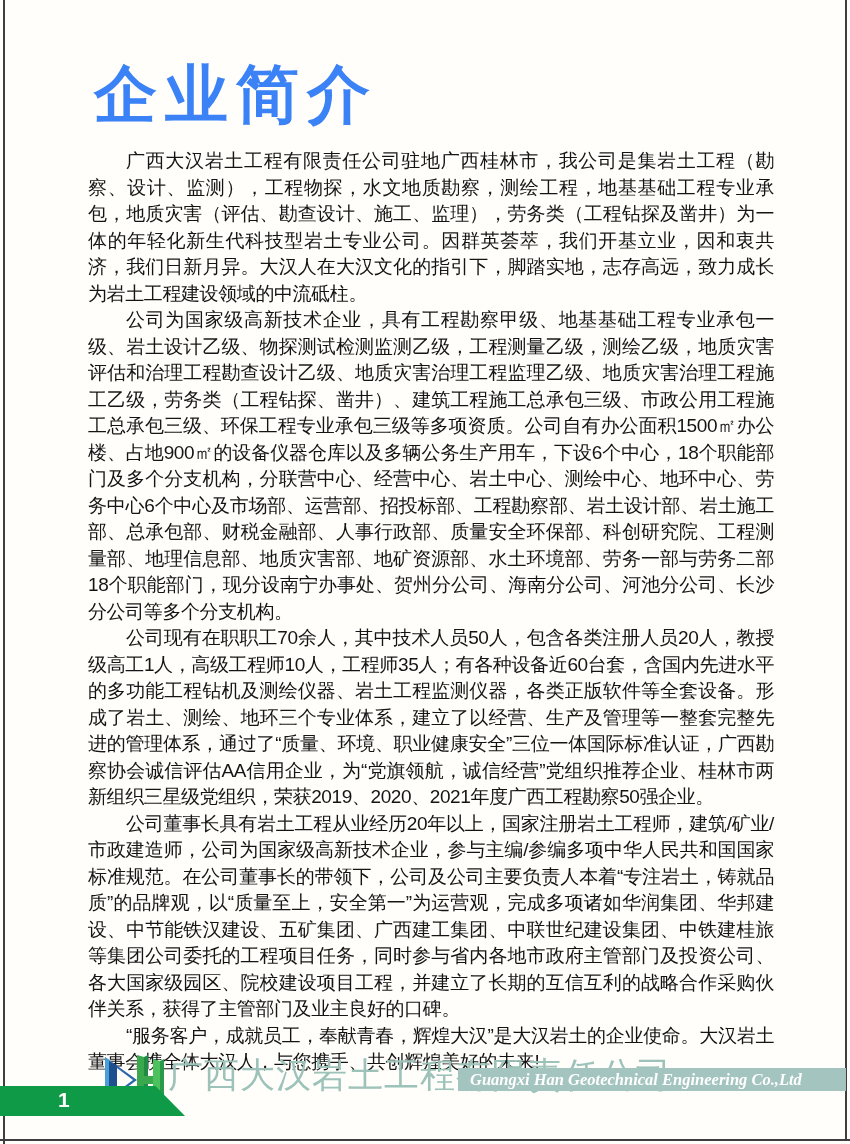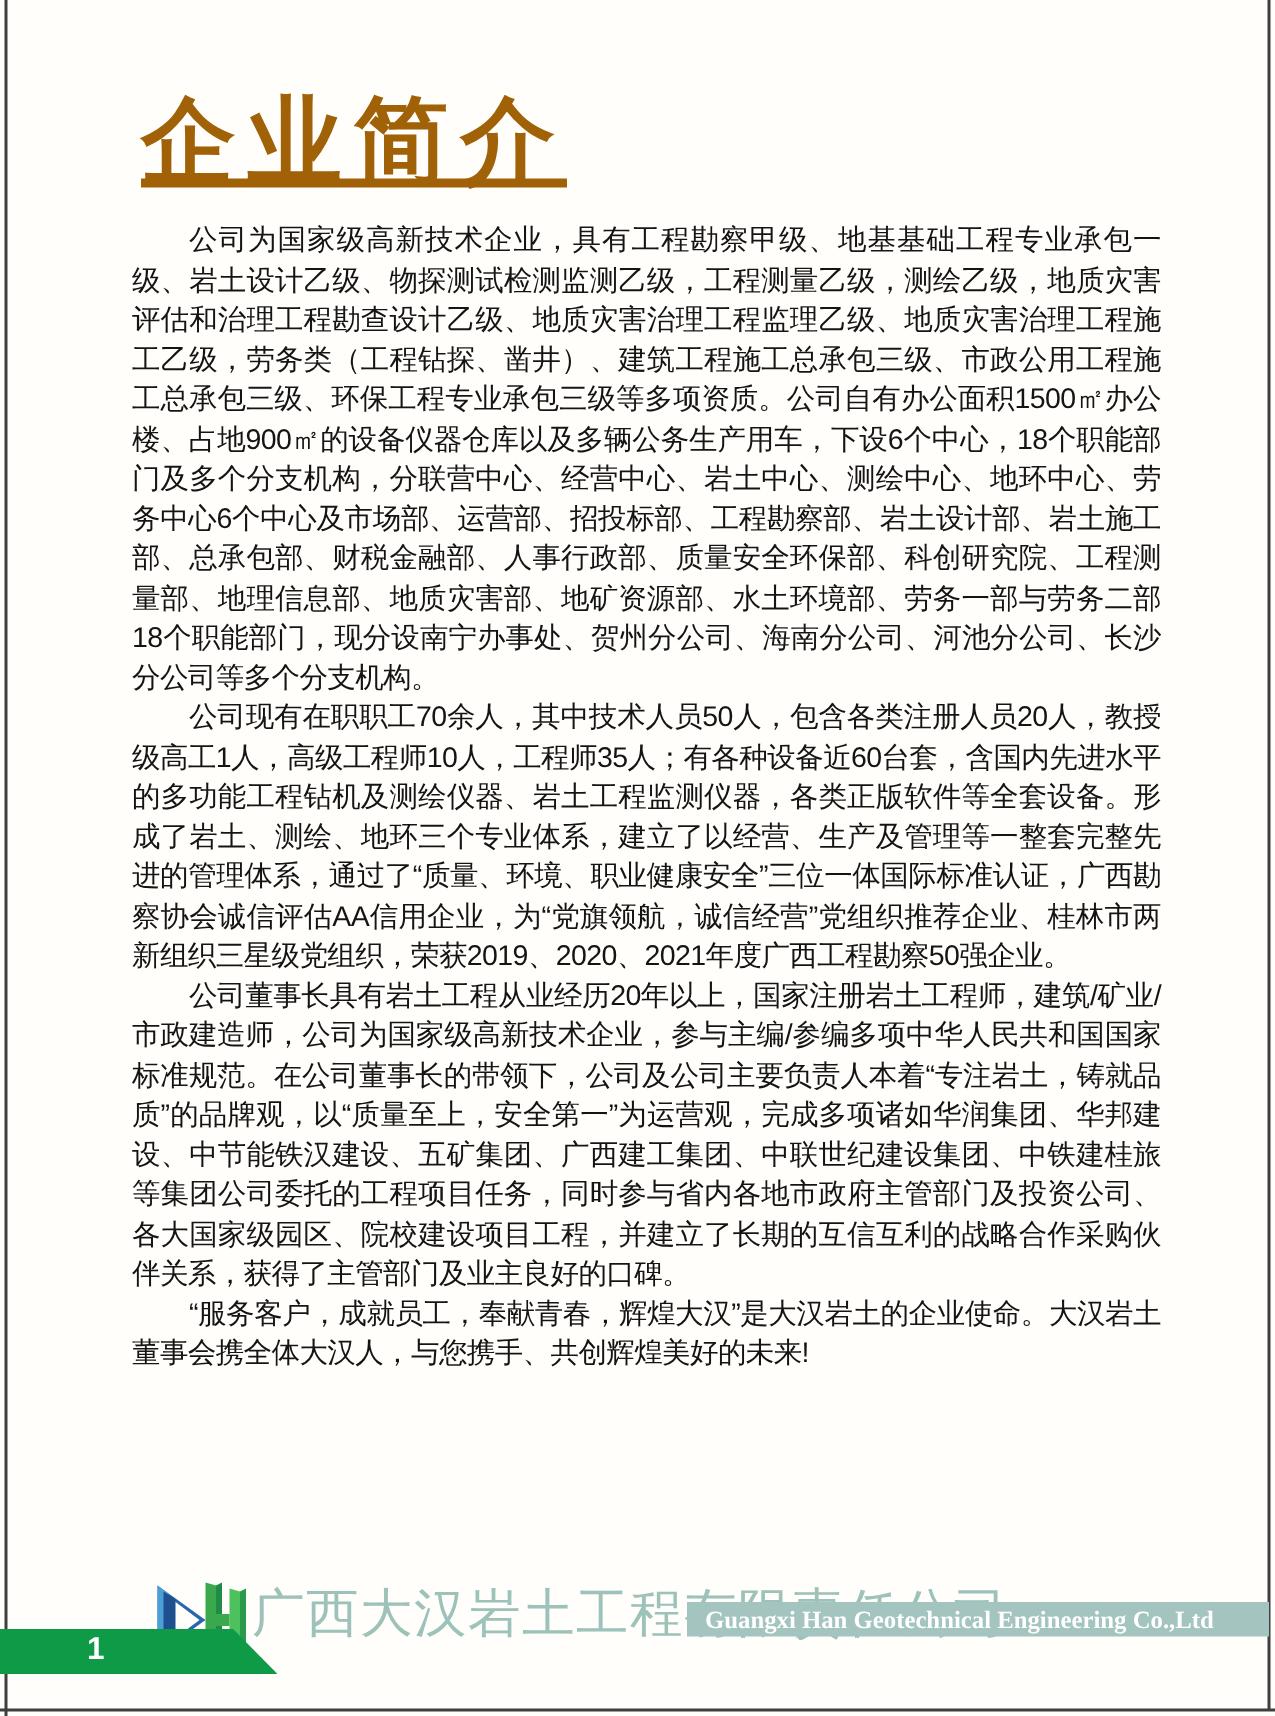--- a/index.html
+++ b/index.html
@@ -13,25 +13,24 @@
   
   .edge{position:absolute;background:#3f3f3f;}
   .edge-left{left:3px;top:0;width:2px;height:1144px;}
   .edge-right{left:845px;top:0;width:2px;height:1140px;}
   .edge-bottom{left:0;top:1139px;width:850px;height:2px;}
 
   
   .page-title{
     position:absolute;left:94px;top:58px;
     font-size:63px;font-weight:800;
-    color:#a16207;
+    color:#3b82f6;
     letter-spacing:8px;
     line-height:72px;
     font-family:"Liberation Sans","DejaVu Sans",sans-serif;
-    text-decoration:underline;
   }
 
   
   .body-text{
     position:absolute;left:88px;top:148px;width:686px;
     color:#141414;
     font-size:19px;line-height:26.5px;
     letter-spacing:-0.4px;
     text-align:justify;
   }
@@ -53,20 +52,21 @@
     background:#a3c4bf;
   }
   .company-en{
     display:block;
     padding-left:12px;
     color:#ffffff;
     font-family:"Liberation Serif","DejaVu Serif",serif;
     font-weight:700;
     font-size:16.5px;line-height:23px;
     white-space:nowrap;
+    font-style:italic;
   }
 
   
   .page-badge{
     position:absolute;left:0;top:1086px;width:185px;height:30px;
     background:#0f9a48;
     -webkit-clip-path:polygon(0 0,84% 0,100% 100%,0 100%);
     clip-path:polygon(0 0,84% 0,100% 100%,0 100%);
   }
   .page-badge span{
@@ -80,20 +80,21 @@
 
 <div class="page">
 
   <div class="edge edge-left"></div>
   <div class="edge edge-right"></div>
   <div class="edge edge-bottom"></div>
 
   <div class="page-title">企业简介</div>
 
   <div class="body-text">
+    <p>广西大汉岩土工程有限责任公司驻地广西桂林市，我公司是集岩土工程（勘察、设计、监测），工程物探，水文地质勘察，测绘工程，地基基础工程专业承包，地质灾害（评估、勘查设计、施工、监理），劳务类（工程钻探及凿井）为一体的年轻化新生代科技型岩土专业公司。因群英荟萃，我们开基立业，因和衷共济，我们日新月异。大汉人在大汉文化的指引下，脚踏实地，志存高远，致力成长为岩土工程建设领域的中流砥柱。</p>
     <p>公司为国家级高新技术企业，具有工程勘察甲级、地基基础工程专业承包一级、岩土设计乙级、物探测试检测监测乙级，工程测量乙级，测绘乙级，地质灾害评估和治理工程勘查设计乙级、地质灾害治理工程监理乙级、地质灾害治理工程施工乙级，劳务类（工程钻探、凿井）、建筑工程施工总承包三级、市政公用工程施工总承包三级、环保工程专业承包三级等多项资质。公司自有办公面积1500㎡办公楼、占地900㎡的设备仪器仓库以及多辆公务生产用车，下设6个中心，18个职能部门及多个分支机构，分联营中心、经营中心、岩土中心、测绘中心、地环中心、劳务中心6个中心及市场部、运营部、招投标部、工程勘察部、岩土设计部、岩土施工部、总承包部、财税金融部、人事行政部、质量安全环保部、科创研究院、工程测量部、地理信息部、地质灾害部、地矿资源部、水土环境部、劳务一部与劳务二部18个职能部门，现分设南宁办事处、贺州分公司、海南分公司、河池分公司、长沙分公司等多个分支机构。</p>
     <p>公司现有在职职工70余人，其中技术人员50人，包含各类注册人员20人，教授级高工1人，高级工程师10人，工程师35人；有各种设备近60台套，含国内先进水平的多功能工程钻机及测绘仪器、岩土工程监测仪器，各类正版软件等全套设备。形成了岩土、测绘、地环三个专业体系，建立了以经营、生产及管理等一整套完整先进的管理体系，通过了“质量、环境、职业健康安全”三位一体国际标准认证，广西勘察协会诚信评估AA信用企业，为“党旗领航，诚信经营”党组织推荐企业、桂林市两新组织三星级党组织，荣获2019、2020、2021年度广西工程勘察50强企业。</p>
     <p>公司董事长具有岩土工程从业经历20年以上，国家注册岩土工程师，建筑/矿业/市政建造师，公司为国家级高新技术企业，参与主编/参编多项中华人民共和国国家标准规范。在公司董事长的带领下，公司及公司主要负责人本着“专注岩土，铸就品质”的品牌观，以“质量至上，安全第一”为运营观，完成多项诸如华润集团、华邦建设、中节能铁汉建设、五矿集团、广西建工集团、中联世纪建设集团、中铁建桂旅等集团公司委托的工程项目任务，同时参与省内各地市政府主管部门及投资公司、各大国家级园区、院校建设项目工程，并建立了长期的互信互利的战略合作采购伙伴关系，获得了主管部门及业主良好的口碑。</p>
     <p>“服务客户，成就员工，奉献青春，辉煌大汉”是大汉岩土的企业使命。大汉岩土董事会携全体大汉人，与您携手、共创辉煌美好的未来!</p>
   </div>
 
   <div class="footer">
     <span class="logo">
       <svg width="62" height="58" viewBox="0 0 62 58">
 

